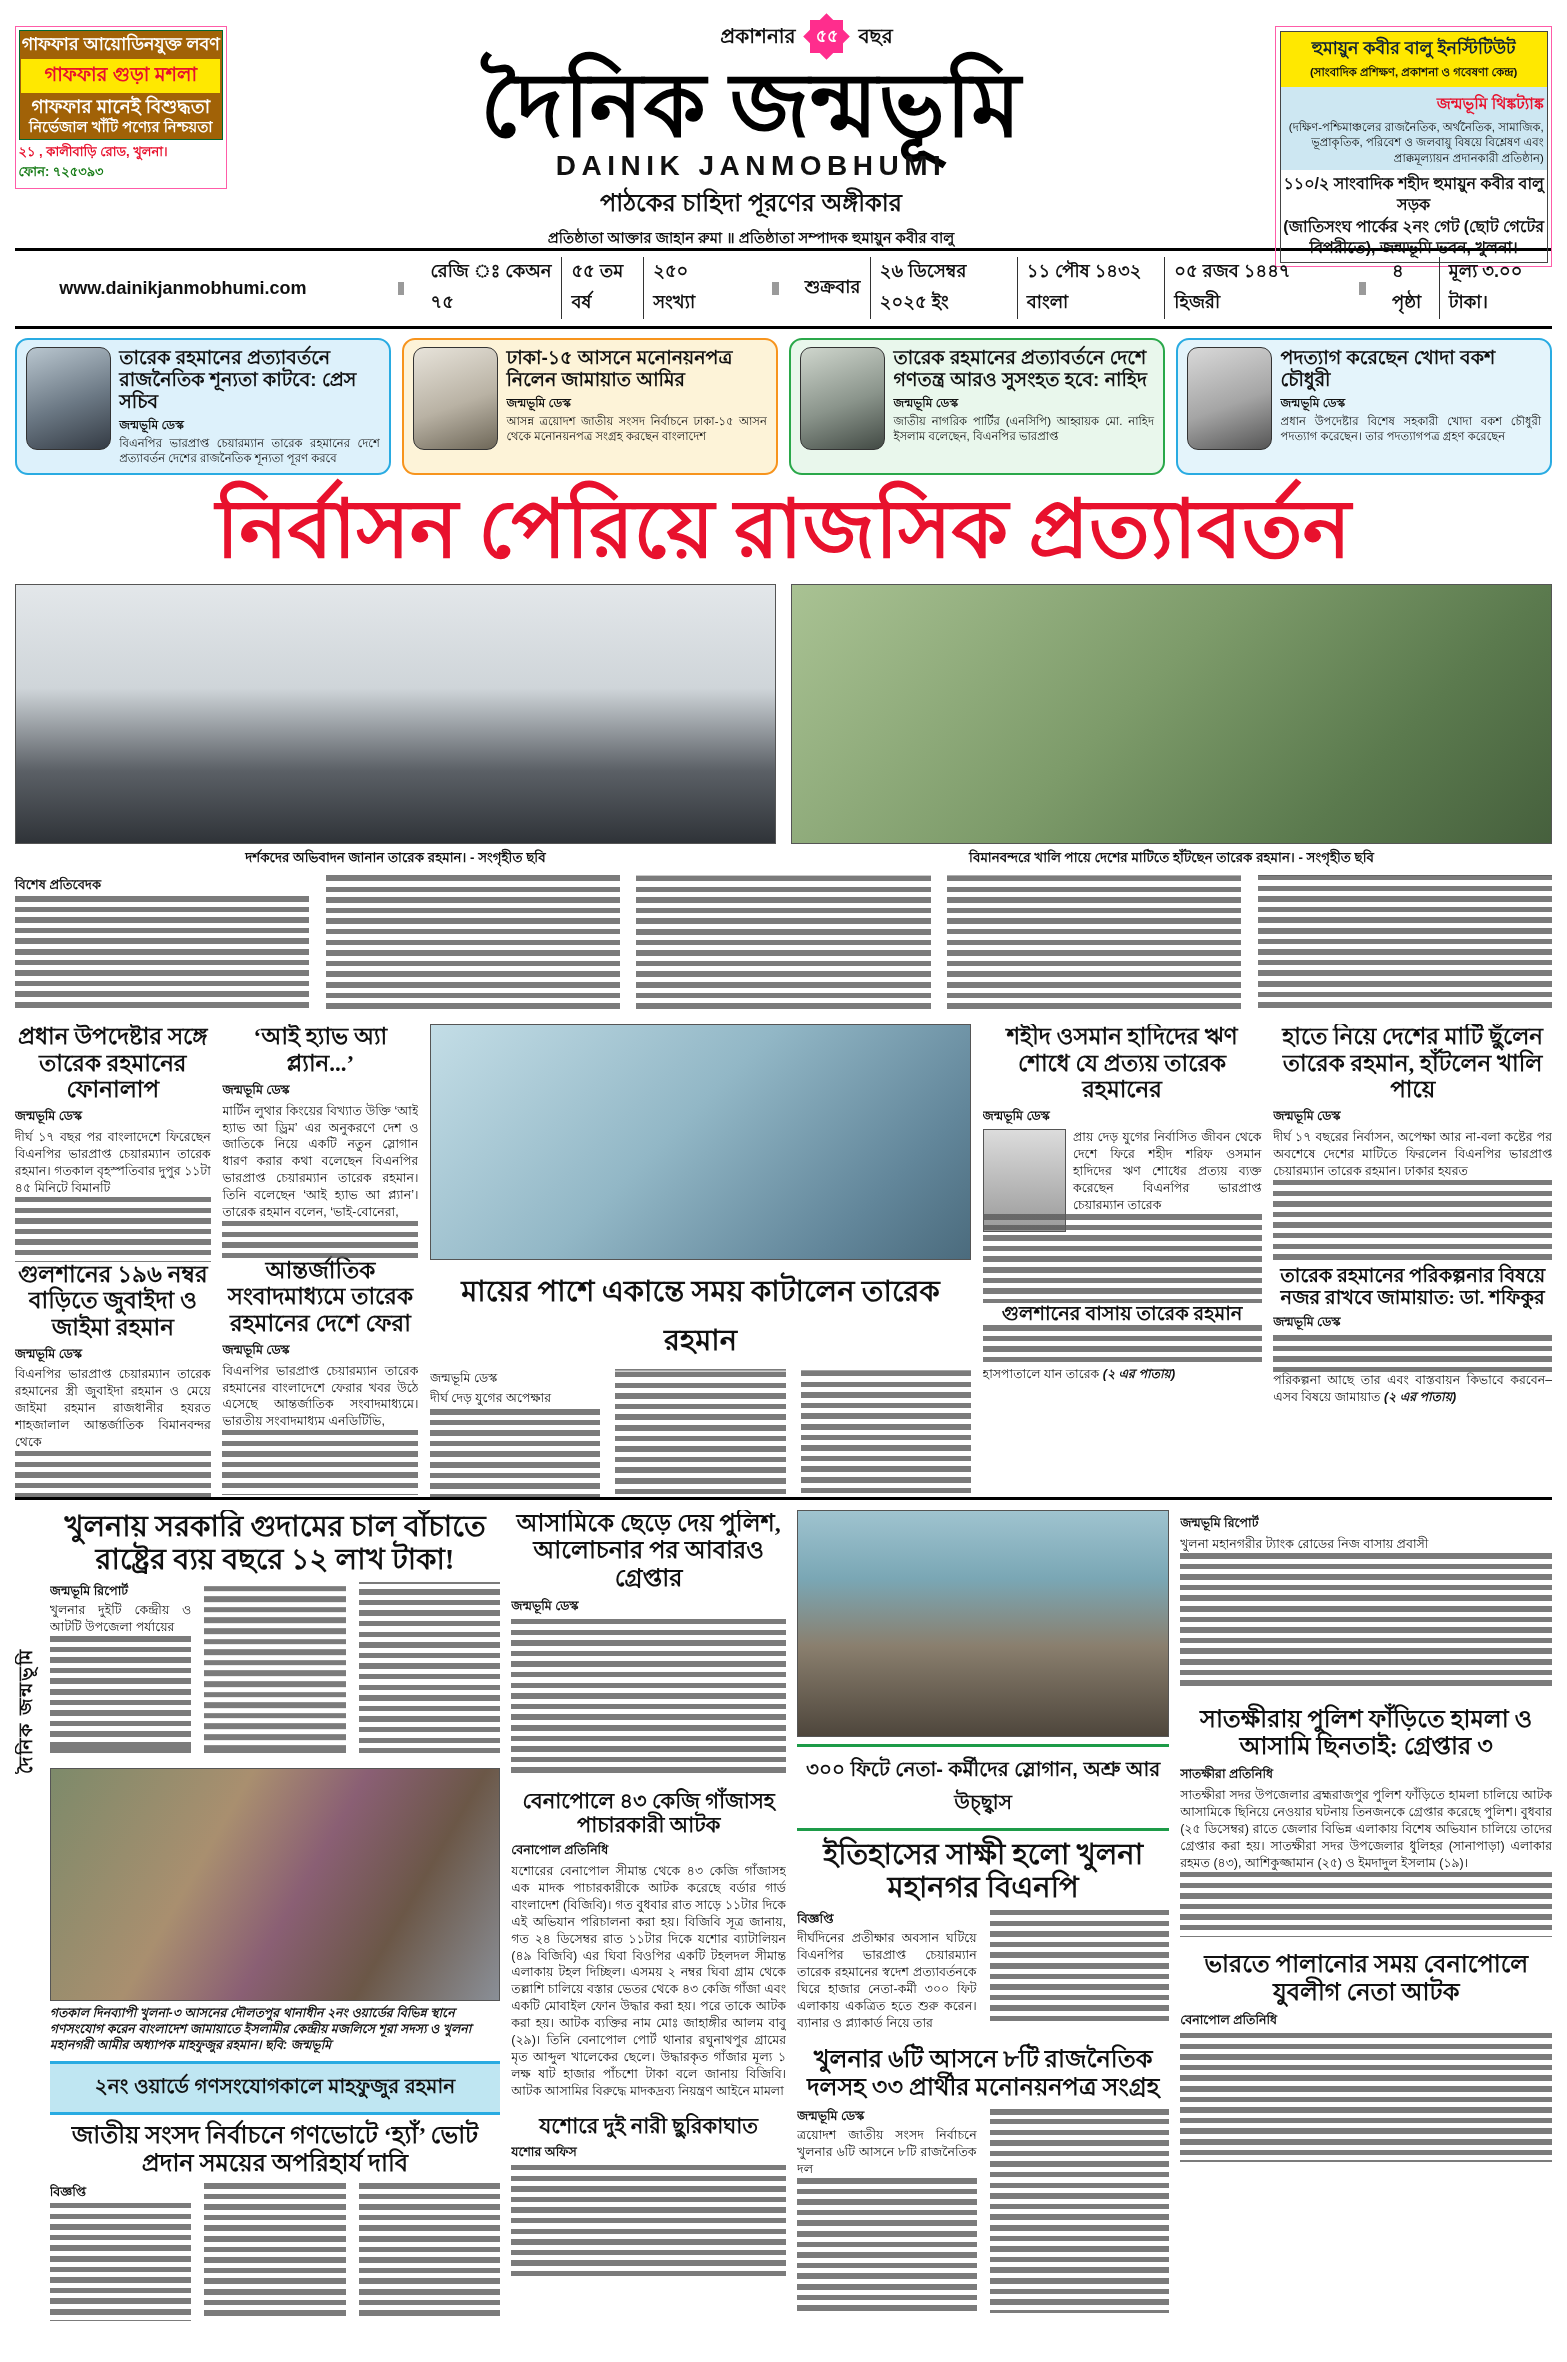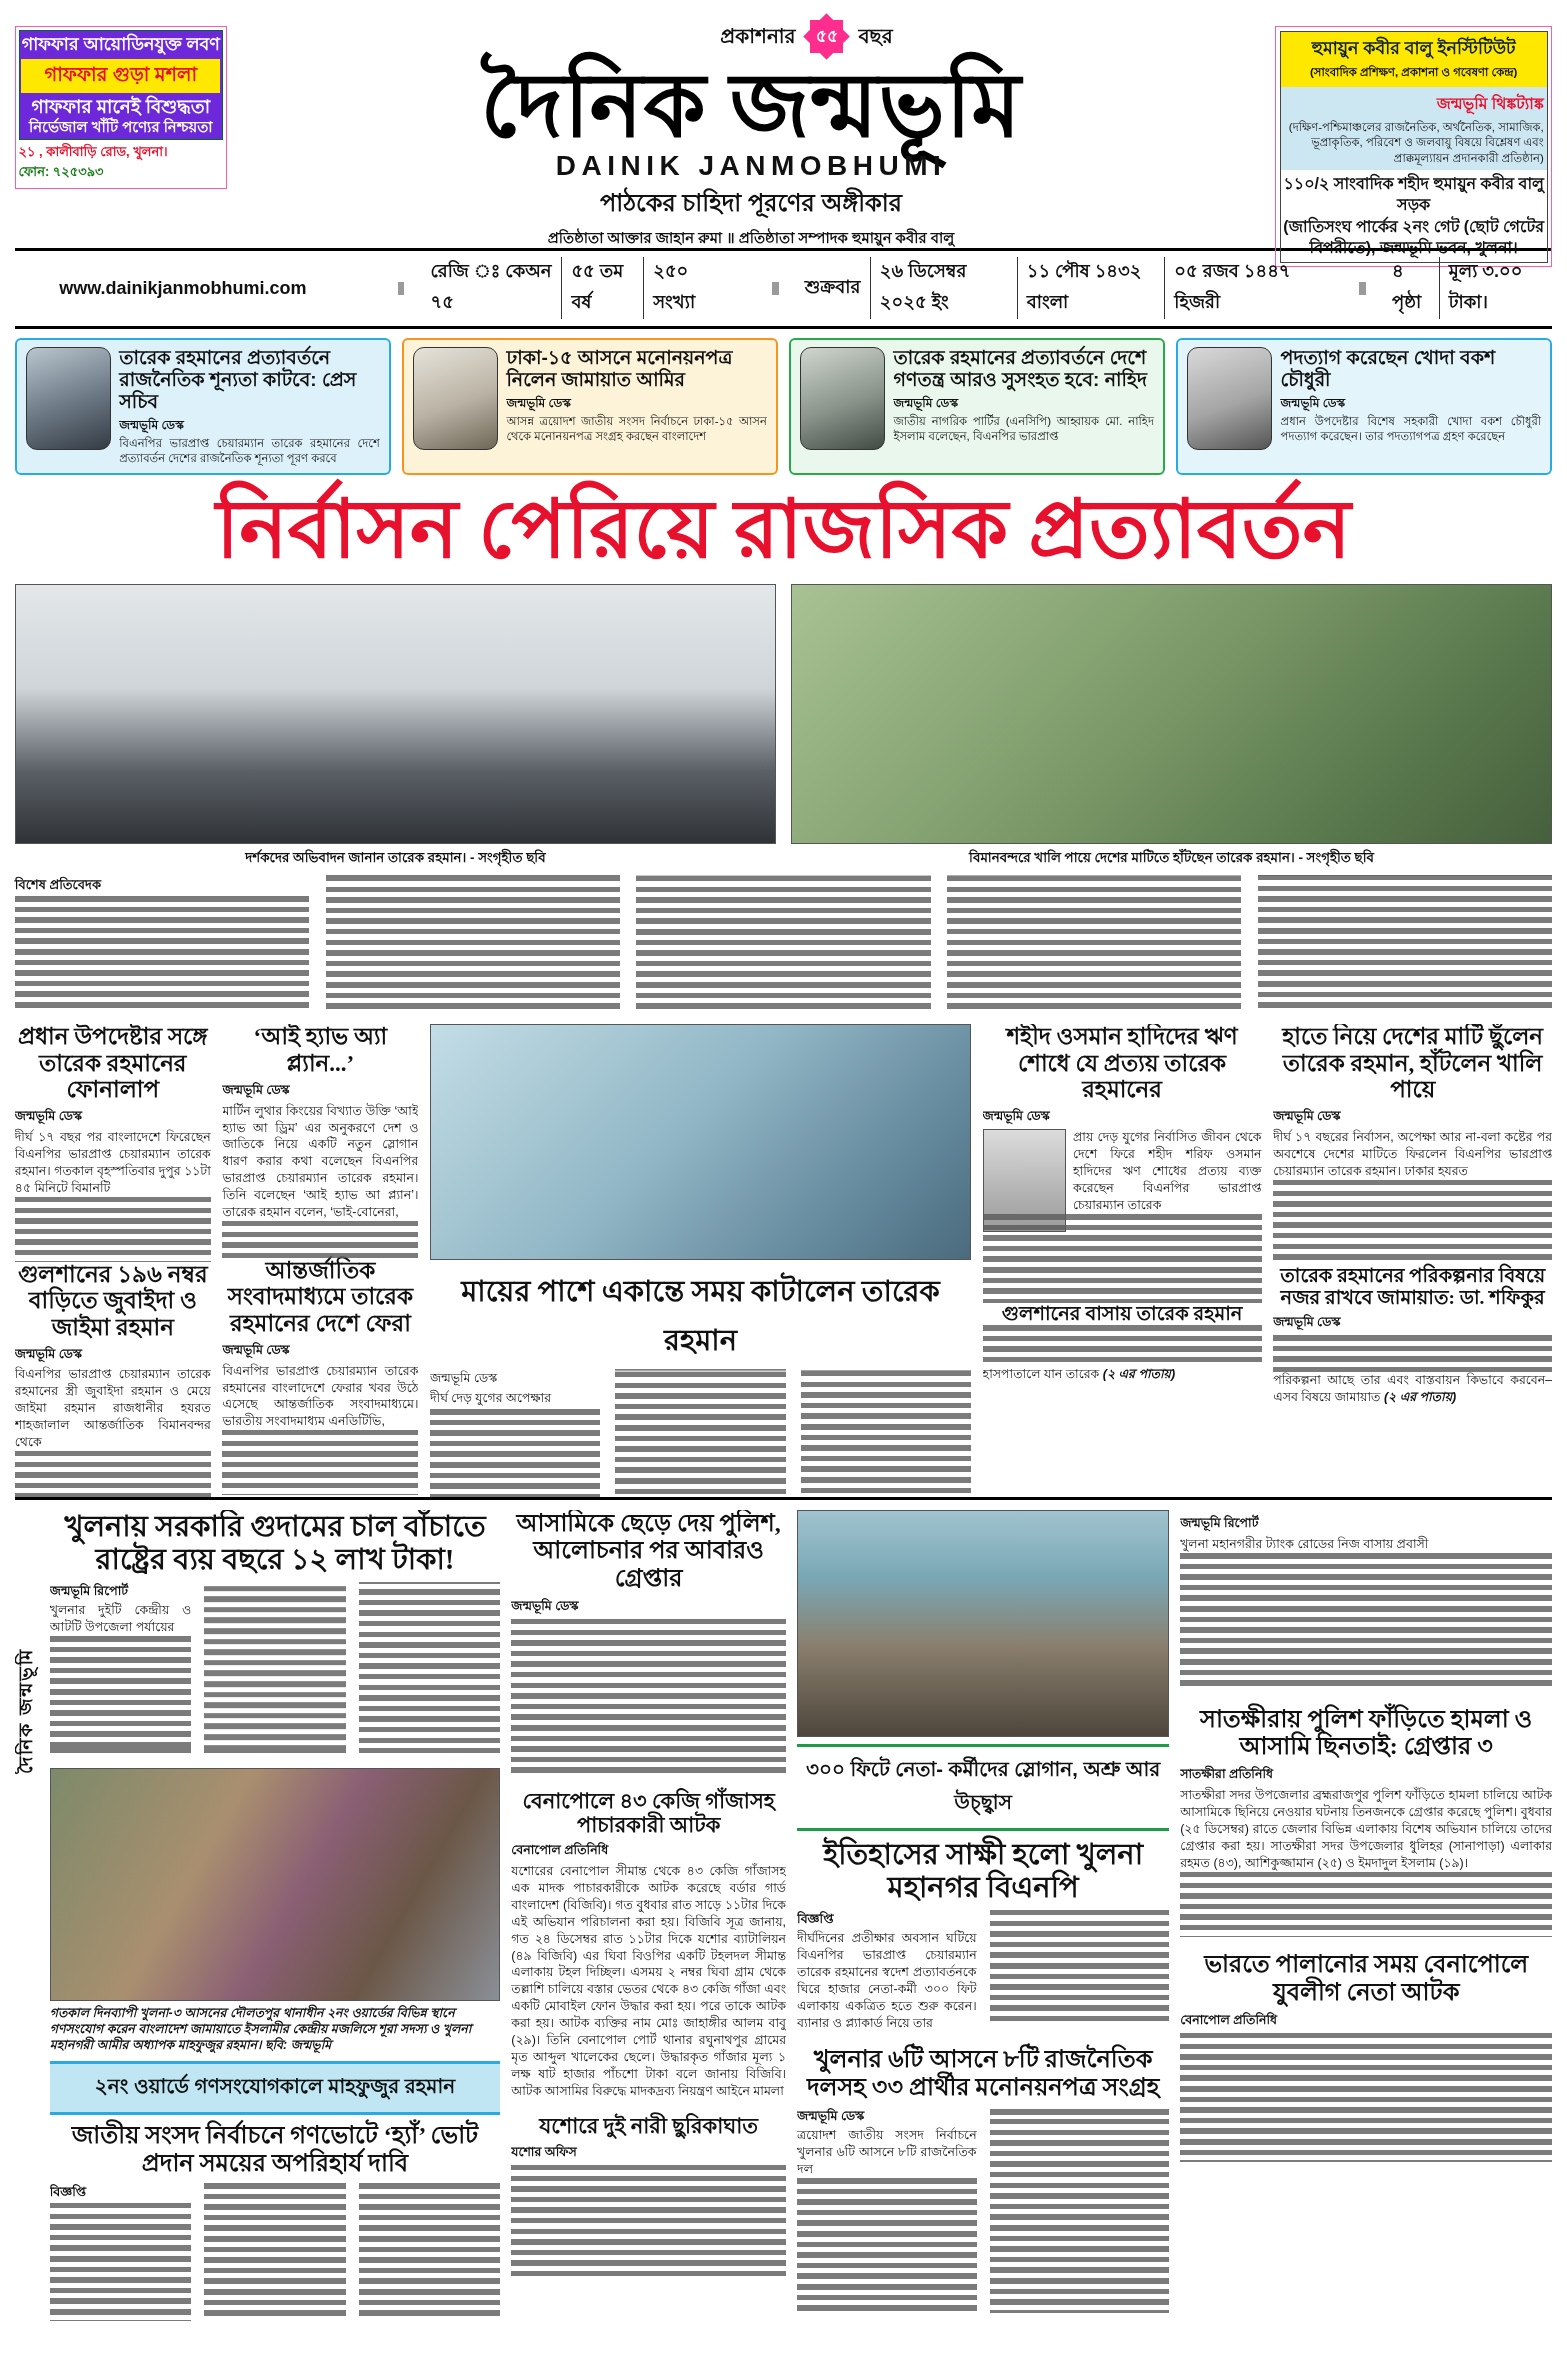--- a/index.html
+++ b/index.html
@@ -7,21 +7,21 @@
   body {
     width:1567px; height:2363px; overflow:hidden;
     font-family:"Liberation Sans","DejaVu Sans",sans-serif;
     color:#111;
   }
   .page { width:1567px; height:2363px; padding:13px 14.8px 7.4px; position:relative; }
 
   
   .header { display:flex; justify-content:space-between; align-items:flex-start; height:233px; }
   .ad-left { width:212px; border:1.8px solid #ff5ca8; padding:2.8px; margin-top:13px; }
-  .ad-green { background:#6d28d9; border:0.9px solid #063; text-align:center; padding:3.7px 1.8px 1.8px; }
+  .ad-green { background:#a16207; border:0.9px solid #063; text-align:center; padding:3.7px 1.8px 1.8px; }
   .ad-line1 { color:#fff; font-weight:bold; font-size:17.5px; line-height:1.25; }
   .ad-line2 { background:#ffe800; color:#e8112d; font-weight:bold; font-size:19.4px; margin:2.8px 0; padding:0.9px 0; }
   .ad-line3 { color:#fff; font-weight:bold; font-size:18.5px; line-height:1.2; }
   .ad-line4 { color:#fff; font-weight:bold; font-size:14.8px; line-height:1.3; }
   .ad-addr  { background:#fff; color:#e8112d; font-weight:bold; font-size:13px; padding:3.7px 0 1.8px; line-height:1.3; }
   .ad-phone { background:#fff; color:#147a14; font-weight:bold; font-size:13px; padding-bottom:1.8px; }
 
   .mast { flex:1; text-align:center; padding:0 11px; }
   .anniv { display:flex; align-items:center; justify-content:center; gap:7.4px; font-weight:bold; font-size:20px; margin-left:111px; }
   .star { position:relative; width:48px; height:48px; display:inline-block; }
@@ -46,21 +46,21 @@
   
   .dateline { border-top:3.2px solid #000; border-bottom:3.2px solid #000; display:flex; align-items:center; padding:6.5px 7.4px; font-size:18px; font-weight:bold; margin-top:1.8px; gap:26px; }
   .dl-group { display:flex; align-items:center; gap:9.2px; }
   .dl-item + .dl-item { border-left:1.4px solid #333; padding-left:9.2px; }
   .sq { width:8.3px; height:13px; background:#9a9a9a; display:inline-block; }
   .dl-web { margin-right:65px; margin-left:37px; }
   .dl-sp { flex:1; }
 
   
   .strip { display:flex; gap:11px; margin:9.2px 0 7.4px; }
-  .card { flex:1; border:2.8px solid; border-radius:6px; padding:7.4px 9.2px; display:flex; gap:8.3px; min-height:118px; }
+  .card { flex:1; border:2.8px solid; border-radius:13px; padding:7.4px 9.2px; display:flex; gap:8.3px; min-height:118px; }
   .card .thumb { width:85px; height:103px; border-radius:11px; border:1.8px solid #333; flex:none; }
   .card h3 { font-size:19px; line-height:1.15; }
   .card .by { font-size:12px; font-weight:bold; margin-top:2.8px; }
   .card .tz { font-size:11.5px; line-height:1.3; text-align:justify; }
 
   
   .mainhead { color:#e8112d; text-align:center; font-size:81px; font-weight:bold; line-height:1.05; font-family:"Liberation Serif","DejaVu Serif",serif; margin:13px 0 11px; }
 
   
   .photorow { display:flex; gap:14.8px; }

